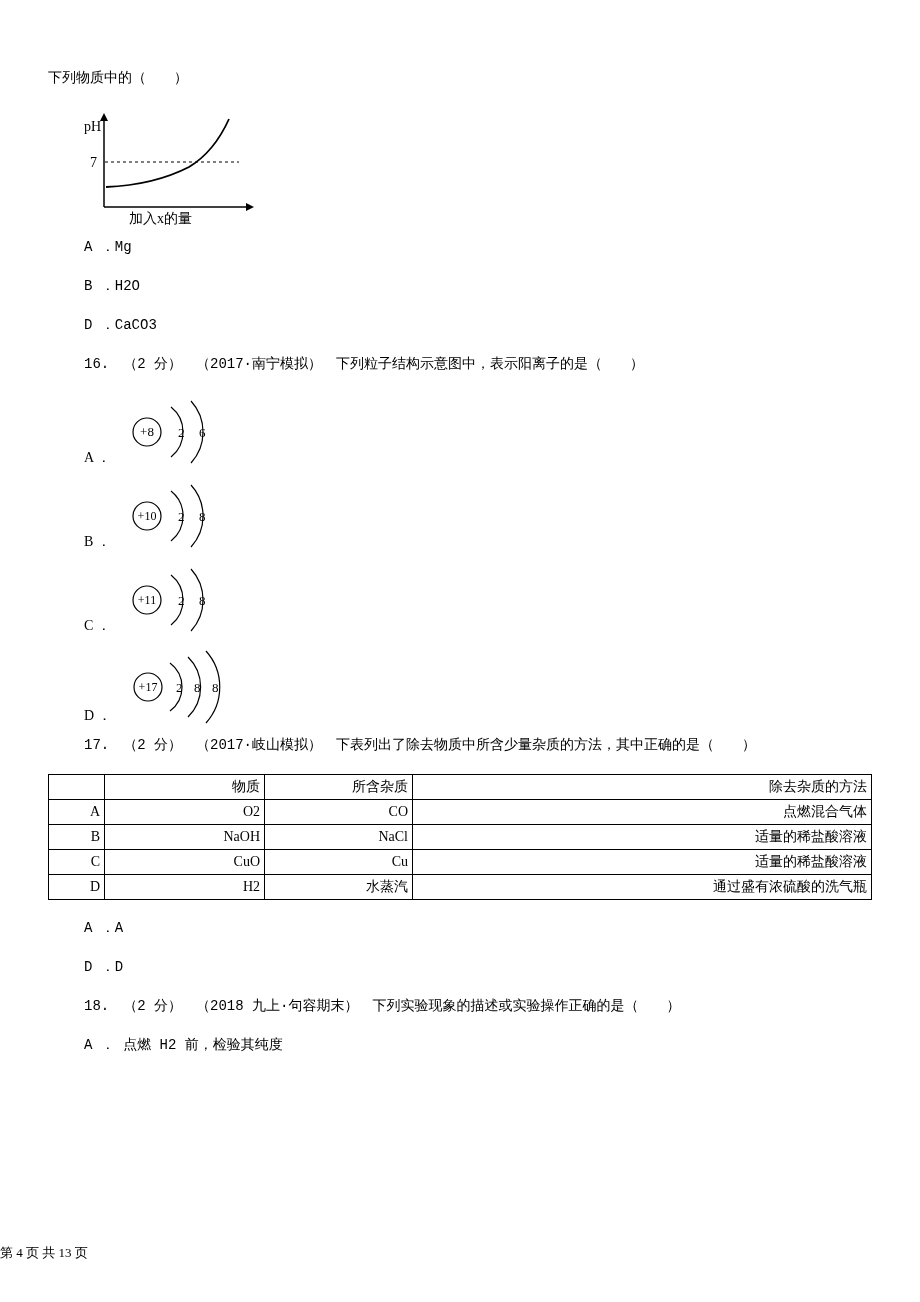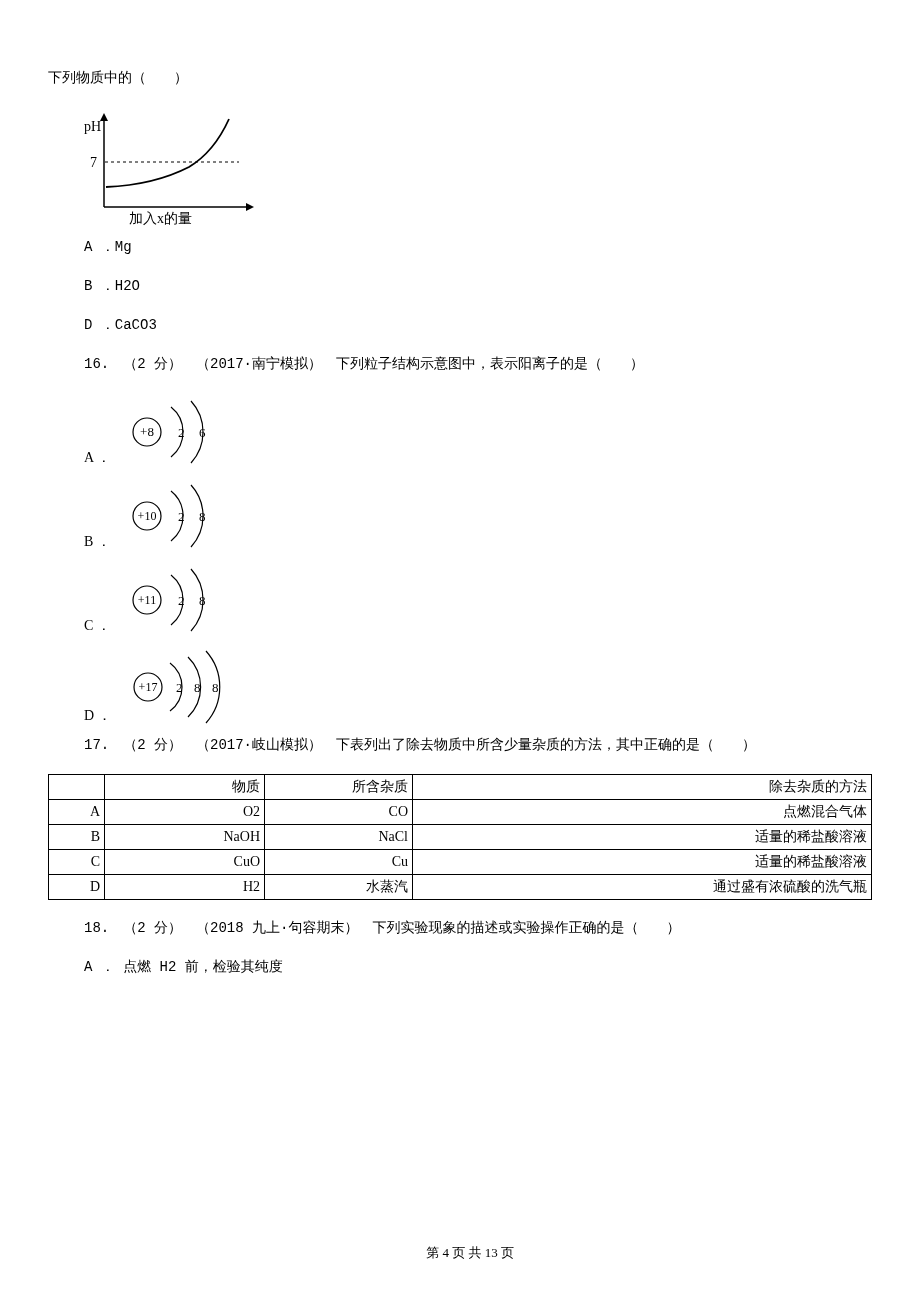--- a/index.html
+++ b/index.html
@@ -33,23 +33,22 @@
       text-align: right;
     }
     table.q17 td.col-a { width: 56px; }
     table.q17 td.col-b { width: 160px; }
     table.q17 td.col-c { width: 148px; }
     .footer {
       position: absolute;
       bottom: 40px;
       left: 0;
       width: 100%;
-      text-align: center;
+      text-align: left;
       font-size: 13px;
-      padding-left: 20px;
     }
   </style>
 </head>
 <body>
 
 <div class="line">下列物质中的（　　）</div>
 
 <svg class="graph-svg" width="180" height="120" viewBox="0 0 180 120">
   <line x1="20" y1="10" x2="20" y2="100" stroke="#000" stroke-width="1.5"></line>
   <polygon points="20,6 16,14 24,14" fill="#000"></polygon>
@@ -157,20 +156,26 @@
   <tr>
     <td class="col-a">D</td>
     <td class="col-b">H2</td>
     <td class="col-c">水蒸汽</td>
     <td>通过盛有浓硫酸的洗气瓶</td>
   </tr>
 </tbody>
   </table>
 
 <div class="content-block">
+  <div class="line indent">
+    <span>A ．</span><span>A</span>
+  </div>
+  <div class="line indent">
+    <span>D ．</span><span>D</span>
+  </div>
 </div>
 
 <div class="line indent">18.　（2 分）　（2018 九上·句容期末）　下列实验现象的描述或实验操作正确的是（　　）</div>
 <div class="line indent">
   <span>A ．</span><span> 点燃 H2 前，检验其纯度</span>
 </div>
 
 <div class="footer">
   <span>第 </span><span>4</span><span> 页 共 </span><span>13</span><span> 页</span>
 </div>

